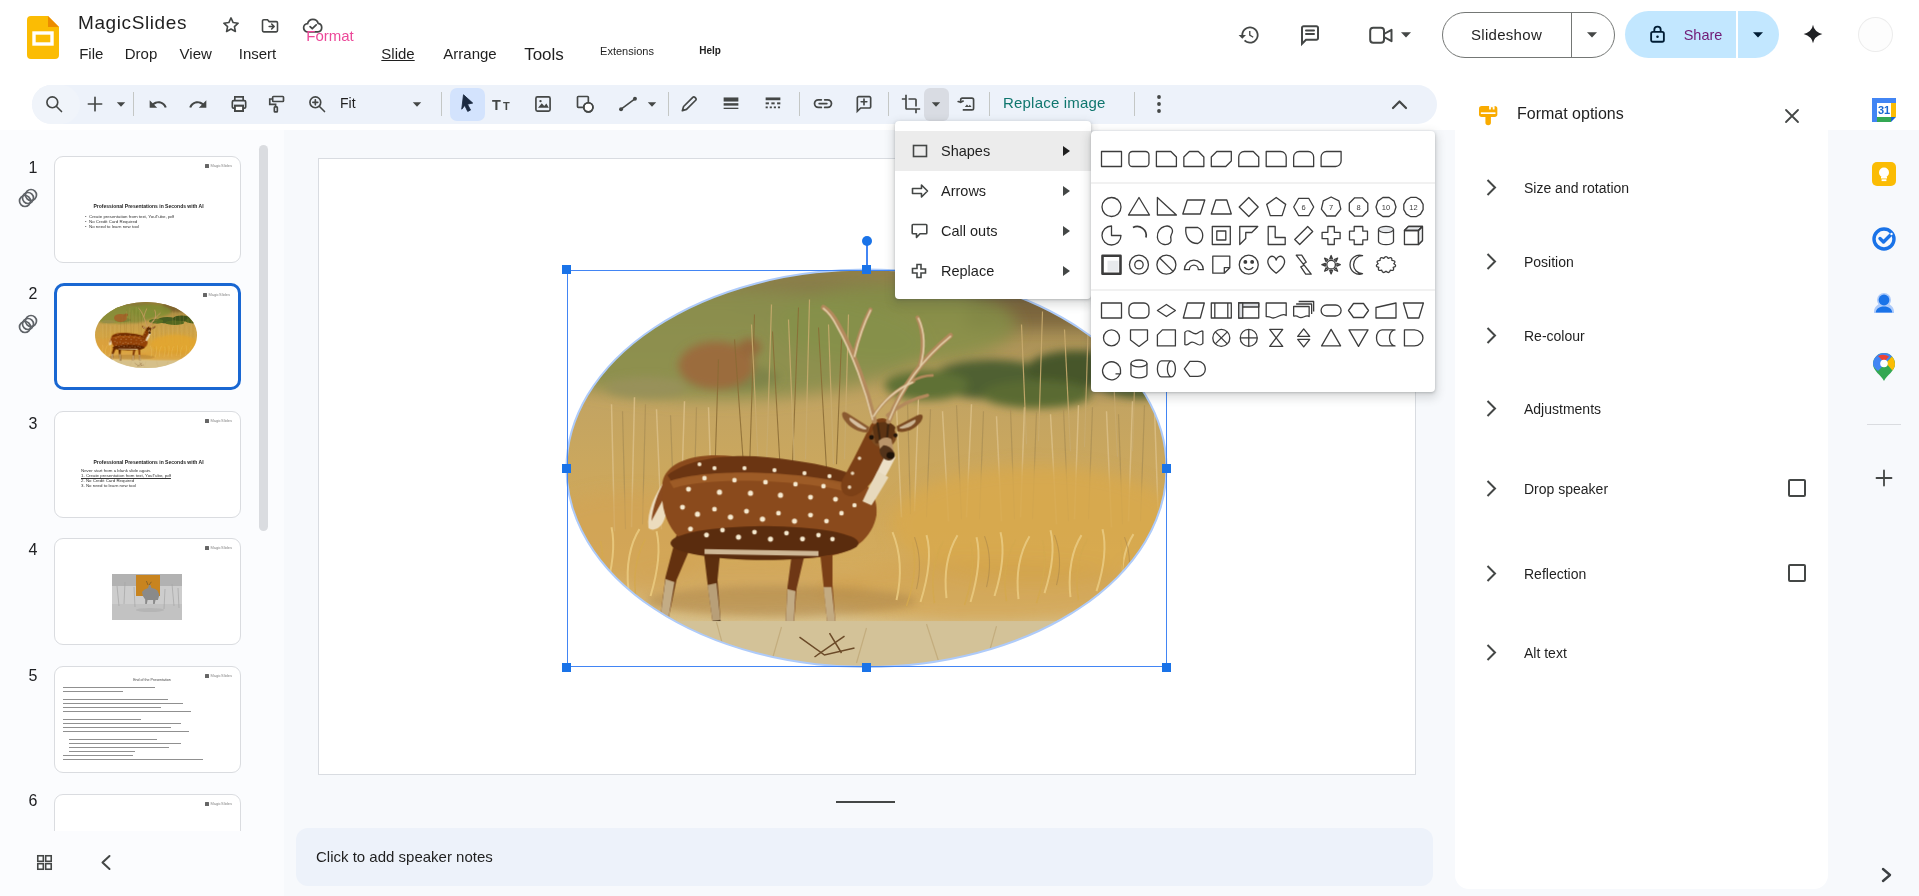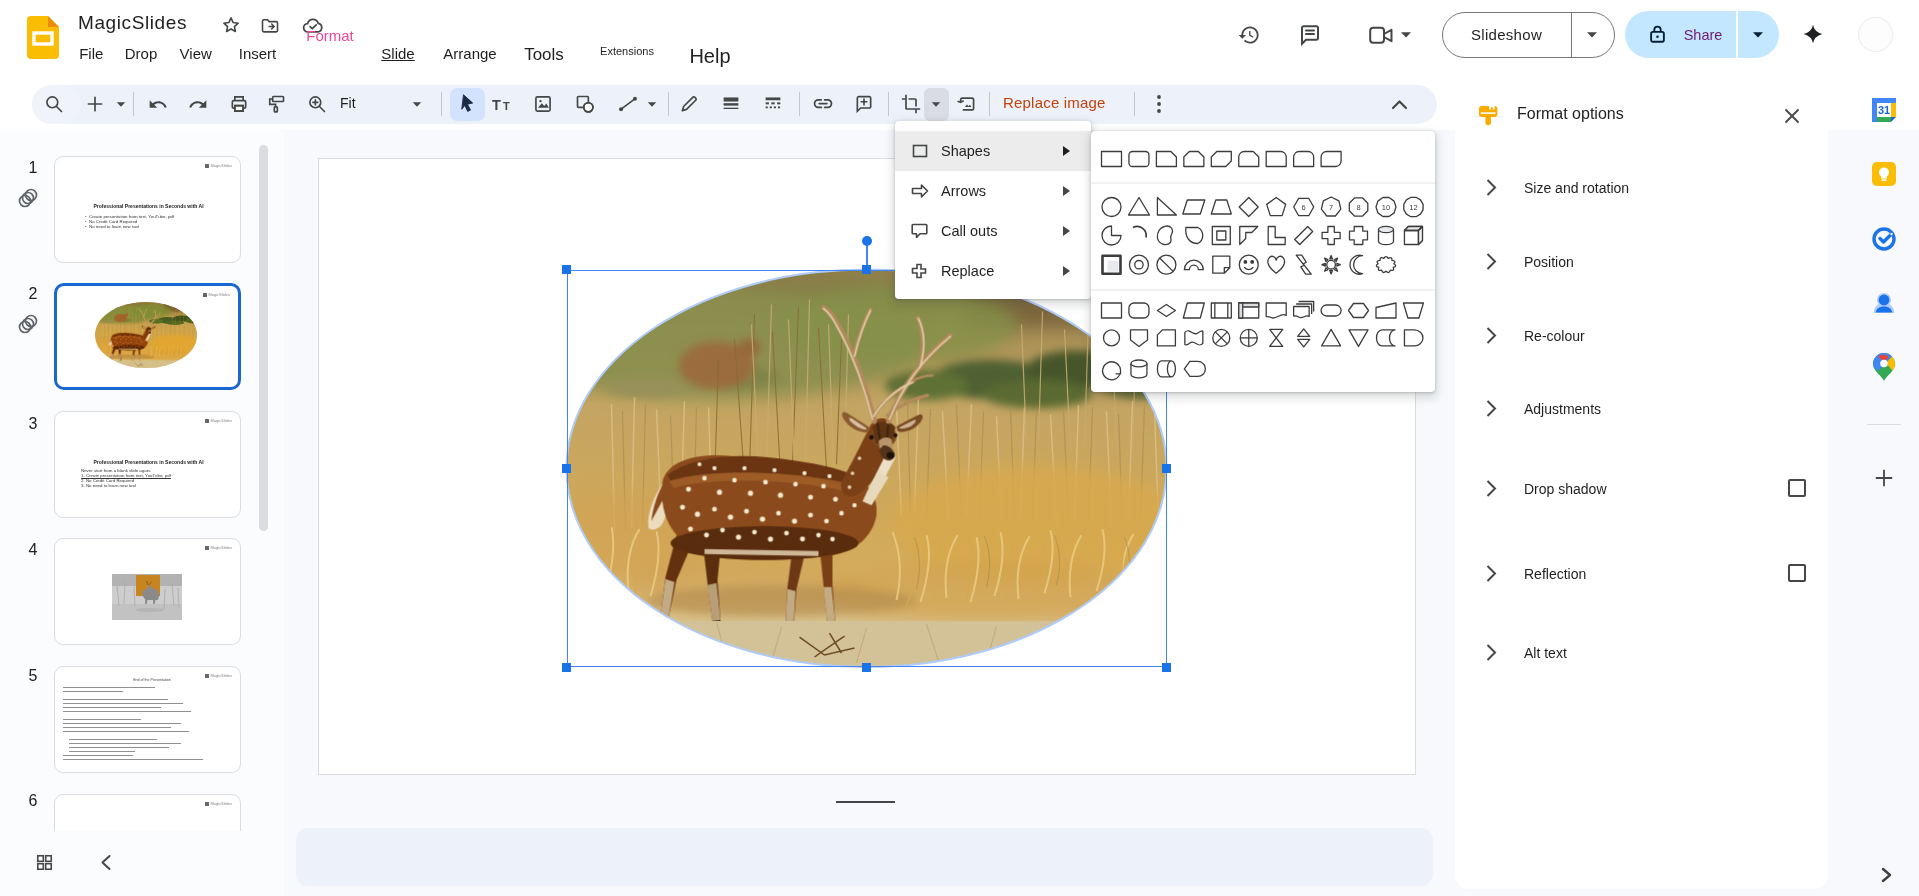--- a/index.html
+++ b/index.html
@@ -40,21 +40,21 @@
 <div id="menubar">
     <span class="abs" style="left:91.3px;top:45px;transform:translateX(-50%);font-size:15px;color:#1f1f1f;">File</span>
     <span class="abs" style="left:141px;top:45px;transform:translateX(-50%);font-size:15px;color:#1f1f1f;">Drop</span>
     <span class="abs" style="left:195.7px;top:45px;transform:translateX(-50%);font-size:15px;color:#1f1f1f;">View</span>
     <span class="abs" style="left:257.5px;top:45px;transform:translateX(-50%);font-size:15px;color:#1f1f1f;">Insert</span>
     <span class="abs" style="left:330px;top:27px;transform:translateX(-50%);font-size:15px;color:#ec4899;">Format</span>
     <span class="abs" style="left:398px;top:45px;transform:translateX(-50%);font-size:15px;color:#1f1f1f;text-decoration:underline;">Slide</span>
     <span class="abs" style="left:470px;top:45px;transform:translateX(-50%);font-size:15px;color:#1f1f1f;">Arrange</span>
     <span class="abs" style="left:544px;top:45px;transform:translateX(-50%);font-size:17px;color:#1f1f1f;">Tools</span>
     <span class="abs" style="left:627px;top:45px;transform:translateX(-50%);font-size:11px;color:#1f1f1f;">Extensions</span>
-    <span class="abs" style="left:710px;top:45px;transform:translateX(-50%);font-size:20px;color:#1f1f1f;">Help</span>
+    <span class="abs" style="left:710px;top:45px;transform:translateX(-50%);font-size:10px;color:#1f1f1f;font-weight:bold;">Help</span>
   </div>
 
   <svg class="abs ic" style="left:1237px;top:23px" width="24" height="24" viewBox="0 0 24 24" fill="#444746">
       <path d="M13 3.4 c-4.75 0-8.6 3.85-8.6 8.6 H1.6 l3.7 3.7 3.7-3.7 H6.2 c0-3.76 3.04-6.8 6.8-6.8 s6.8 3.04 6.8 6.8 -3.04 6.8-6.8 6.8 c-1.87 0-3.57-.76-4.8-2 l-1.27 1.27 C8.48 19.62 10.64 20.6 13 20.6 c4.75 0 8.6-3.85 8.6-8.6 S17.75 3.4 13 3.4 Z M12.1 8 v4.5 l3.8 2.25 .65-1.08 -3.1-1.84 V8 Z"></path>
     </svg>
   <svg class="abs ic" style="left:1298px;top:23px" width="24" height="24" viewBox="0 0 24 24" fill="none" stroke="#444746" stroke-width="2">
       <path d="M4 4.8 a1.6 1.6 0 0 1 1.6-1.6 h12.8 A1.6 1.6 0 0 1 20 4.8 v10.4 a1.6 1.6 0 0 1 -1.6 1.6 H8 l-4 4 Z"></path>
       <path d="M8 7.5h8 M8 11h8" stroke-linecap="round"></path>
     </svg>
   <svg class="abs ic" style="left:1369px;top:26px" width="25" height="19" viewBox="0 0 25 19" fill="none" stroke="#444746" stroke-width="2">
@@ -192,21 +192,21 @@
   <div class="abs" style="left:924px;top:88px;width:25px;height:33px;background:#d9dce3;border-radius:6px;"></div>
   <svg class="abs" style="left:931px;top:101px" width="10" height="7" viewBox="0 0 12 8">
       <path d="M1 1.2 L6 6.6 L11 1.2 Z" fill="#444746"></path>
     </svg>
   <svg class="abs" style="left:956px;top:94px" width="21" height="20" viewBox="0 0 25 24" fill="none" stroke="#444746" stroke-width="2">
       <path d="M5.5 10 V7 a2 2 0 0 1 2-2 H19 a2 2 0 0 1 2 2 v10 a2 2 0 0 1 -2 2 H8"></path>
       <path d="M5.5 10 l-3-1 M5.5 10 l3-1.5" stroke-linecap="round" stroke-linejoin="round"></path>
       <path d="M10.5 15.5 L13 12.5 L15 14.7 L16.5 13 L18.5 15.5 Z" fill="#444746" stroke="none"></path>
     </svg>
   <div class="abs" style="left:989px;top:92px;width:1px;height:24px;background:#c4c7c5;"></div>
-  <div class="abs" style="left:1003px;top:94px;font-size:15px;letter-spacing:0.2px;color:#c2410c;">Replace image</div>
+  <div class="abs" style="left:1003px;top:94px;font-size:15px;letter-spacing:0.2px;color:#0f766e;">Replace image</div>
   <div class="abs" style="left:1134px;top:92px;width:1px;height:24px;background:#c4c7c5;"></div>
   <svg class="abs" style="left:1150px;top:94px" width="18" height="20" viewBox="0 0 18 20">
       <circle cx="9" cy="3" r="1.9" fill="#444746"></circle>
       <circle cx="9" cy="10" r="1.9" fill="#444746"></circle>
       <circle cx="9" cy="17" r="1.9" fill="#444746"></circle>
     </svg>
   <svg class="abs" style="left:1391px;top:99px" width="17" height="11" viewBox="0 0 17 11" fill="none" stroke="#444746" stroke-width="2.2" stroke-linecap="round" stroke-linejoin="round">
       <path d="M2 9 L8.5 2.5 L15 9"></path>
     </svg>
 
@@ -614,20 +614,21 @@
   <div class="hd" style="left:1162.2px;top:265.3px;"></div>
   <div class="hd" style="left:562.2px;top:464px;"></div>
   <div class="hd" style="left:1162.2px;top:464px;"></div>
   <div class="hd" style="left:562.2px;top:662.8px;"></div>
   <div class="hd" style="left:862.2px;top:662.8px;"></div>
   <div class="hd" style="left:1162.2px;top:662.8px;"></div>
 
   <div class="abs" style="left:836px;top:801px;width:59px;height:2px;background:#444746;"></div>
 
   <div class="abs" style="left:296px;top:828px;width:1137px;height:58px;background:#edf2fa;border-radius:12px;"></div>
+  <div class="abs" style="left:316px;top:828px;height:58px;line-height:58px;font-size:15px;color:#1f1f1f;">Click to add speaker notes</div>
 
   <div class="abs" style="left:1455px;top:77px;width:373px;height:812px;background:#fff;border-radius:14px;"></div>
 
   <svg class="abs" style="left:1479px;top:104px" width="22" height="24" viewBox="0 0 24 26">
     <path d="M3 2 h14 a3 3 0 0 1 3 3 v6 a3 3 0 0 1 -3 3 h-14 a3 3 0 0 1 -3 -3 v-6 a3 3 0 0 1 3 -3 Z" fill="#f9ab00"></path>
     <path d="M8 2 h9 v4 h-2 v-2.5 h-2 v2.5 h-2 v-4 Z" fill="#fff" opacity="0.95"></path>
     <rect x="2" y="9" width="16" height="1.8" fill="#fff"></rect>
     <path d="M7 14 h6 v6 a3 3 0 0 1 -6 0 Z" fill="#f9ab00"></path>
   </svg>
   <div class="abs" style="left:1517px;top:105px;font-size:16px;color:#1f1f1f;">Format options</div>
@@ -651,21 +652,21 @@
       <path d="M2.5 2 L10 9.5 L2.5 17"></path>
     </svg>
   <div class="pitem" style="top:328px;">Re-colour</div>
   <svg class="pchev" style="top:399px" width="12" height="19" viewBox="0 0 12 19" fill="none" stroke="#444746" stroke-width="2">
       <path d="M2.5 2 L10 9.5 L2.5 17"></path>
     </svg>
   <div class="pitem" style="top:401px;">Adjustments</div>
   <svg class="pchev" style="top:479px" width="12" height="19" viewBox="0 0 12 19" fill="none" stroke="#444746" stroke-width="2">
       <path d="M2.5 2 L10 9.5 L2.5 17"></path>
     </svg>
-  <div class="pitem" style="top:481px;">Drop shadow</div>
+  <div class="pitem" style="top:481px;">Drop speaker</div>
   <div class="cbx" style="top:479px;"></div>
   <svg class="pchev" style="top:564px" width="12" height="19" viewBox="0 0 12 19" fill="none" stroke="#444746" stroke-width="2">
       <path d="M2.5 2 L10 9.5 L2.5 17"></path>
     </svg>
   <div class="pitem" style="top:566px;">Reflection</div>
   <div class="cbx" style="top:564px;"></div>
   <svg class="pchev" style="top:643px" width="12" height="19" viewBox="0 0 12 19" fill="none" stroke="#444746" stroke-width="2">
       <path d="M2.5 2 L10 9.5 L2.5 17"></path>
     </svg>
   <div class="pitem" style="top:645px;">Alt text</div>

